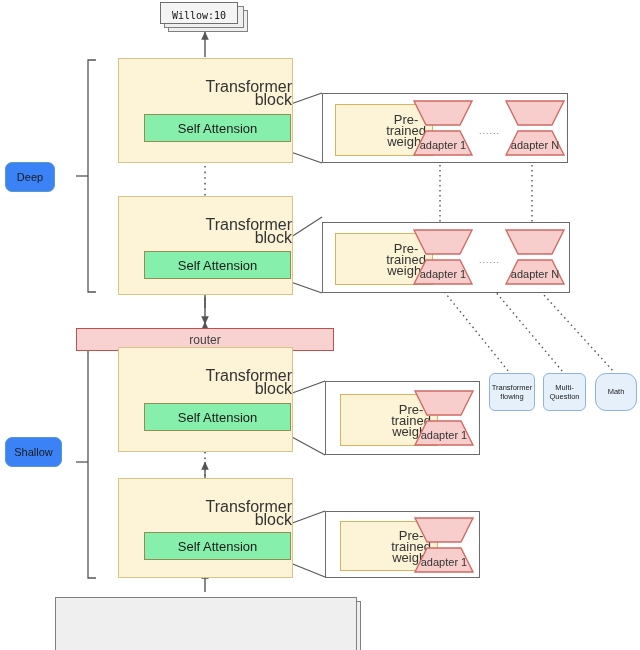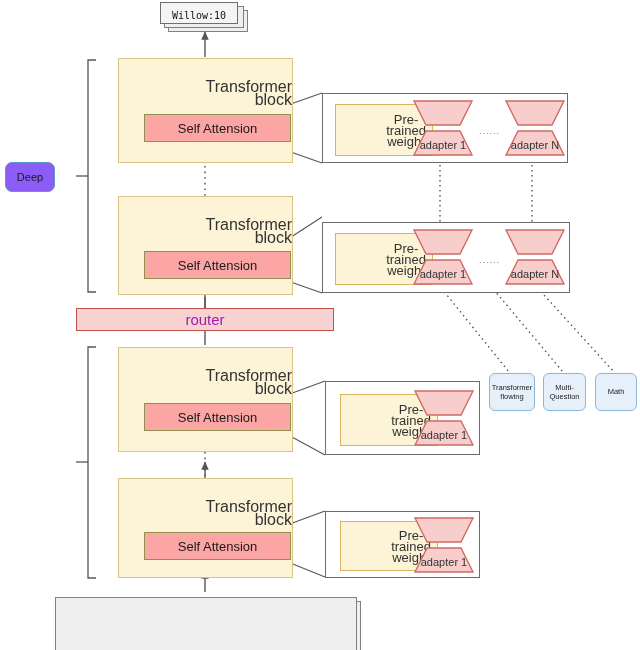--- a/index.html
+++ b/index.html
@@ -13,21 +13,21 @@
 
   
   .tblock{
     background:#fdf3d7;border:1px solid #d9c487;
   }
   .tblock .tlabel{
     position:absolute;left:0;right:0;top:9px;text-align:right;
     font-size:16px;line-height:13px;color:#333;margin-top:12px;
   }
   .selfattn{
-    position:absolute;background:#fca5a5;border:1.5px solid #8f8f4f;
+    position:absolute;background:#86efac;border:1.5px solid #8f8f4f;
     display:flex;align-items:center;justify-content:center;
     font-size:13px;color:#1a1a1a;
   }
 
   
   .panel{background:#ffffff;border:1.5px solid #6b6b6b;}
   .ptw{
     position:absolute;background:#fdf3d7;border:1px solid #d9b45f;
     display:flex;align-items:center;justify-content:center;text-align:center;
     font-size:13px;line-height:11px;color:#333;padding-left:44px;
@@ -38,35 +38,35 @@
     position:absolute;font-size:9px;color:#777;letter-spacing:1px;
     line-height:1;
   }
   .adp-label{
     position:absolute;left:0;width:100%;text-align:center;
     font-size:11px;color:#333;pointer-events:none;
   }
 
   
   .sidelabel{
-    position:absolute;background:#8b5cf6;border:1.3px solid #5a9bc4;
+    position:absolute;background:#3b82f6;border:1.3px solid #5a9bc4;
     border-radius:7px;display:flex;align-items:center;justify-content:center;
     font-size:11px;color:#1a1a1a;
   }
   
   .chip{
     position:absolute;background:#e5f0fb;border:1.2px solid #8db4dd;
     border-radius:6px;display:flex;align-items:center;justify-content:center;
     text-align:center;font-size:7.5px;line-height:9.5px;color:#222;
   }
   
   .router{
     position:absolute;background:#f8d2d0;border:1.3px solid #c0504d;
     display:flex;align-items:center;justify-content:center;
-    font-size:15px;color:#a21caf;
+    font-size:12px;color:#404040;margin-top:20px;
   }
   
   .note-wrap{position:absolute;}
   .note-sh{position:absolute;background:#efefef;border:1px solid #808080;}
   .note{
     position:absolute;background:#f4f4f4;border:1px solid #6e6e6e;
     box-sizing:border-box;
   }
   .note-txt{
     position:absolute;left:6px;top:4px;right:4px;
@@ -133,20 +133,23 @@
     <div class="note-sh" style="left:8px;top:8px;width:78px;height:20px;"></div>
     <div class="note-sh" style="left:4px;top:4px;width:78px;height:20px;"></div>
     <div class="note" style="left:0px;top:0px;width:78px;height:22px;">
       <div class="ans-txt">Willow:10</div>
     </div>
   </div>
 
   <div class="sidelabel" style="left:5px;top:162px;width:48px;height:28px;">
     <span>Deep</span>
   </div>
+  <div class="sidelabel" style="left:5px;top:437px;width:55px;height:28px;">
+    <span>Shallow</span>
+  </div>
 
   <div class="tblock abs" style="left:118px;top:58px;width:175px;height:105px;">
     <div class="tlabel" style="white-space:pre-line;">Transformer
 block</div>
     <div class="selfattn" style="left:25px;top:55px;width:145px;height:26px;">Self Attension</div>
   </div>
 
   <div class="tblock abs" style="left:118px;top:196px;width:175px;height:99px;">
     <div class="tlabel" style="white-space:pre-line;">Transformer
 block</div>
@@ -250,20 +253,20 @@
           <polygon points="13,1 47,1 59,25 1,25" fill="#f8cecc" stroke="#d06a64" stroke-width="1.4"></polygon>
         </svg>
       <div class="adp-label" style="top:39px;">adapter 1</div>
     </div>
   </div>
 
   <div class="chip" style="left:489px;top:373px;width:44px;height:36px;white-space:pre-line;">Transformer
 flowing</div>
   <div class="chip" style="left:543px;top:373px;width:41px;height:36px;white-space:pre-line;">Multi-
 Question</div>
-  <div class="chip" style="left:595px;top:373px;width:40px;height:36px;white-space:pre-line;">Math</div>
+  <div class="chip" style="left:595px;top:373px;width:40px;height:36px;white-space:pre-line;border-radius:11px;">Math</div>
 
   <div class="note-wrap" style="left:50px;top:592px;width:320px;height:58px;">
     <div class="note-sh" style="left:9px;top:9px;width:300px;height:54px;"></div>
     <div class="note-sh" style="left:4.5px;top:4.5px;width:300px;height:54px;"></div>
   </div>
 
 </div>
 
 </body></html>

